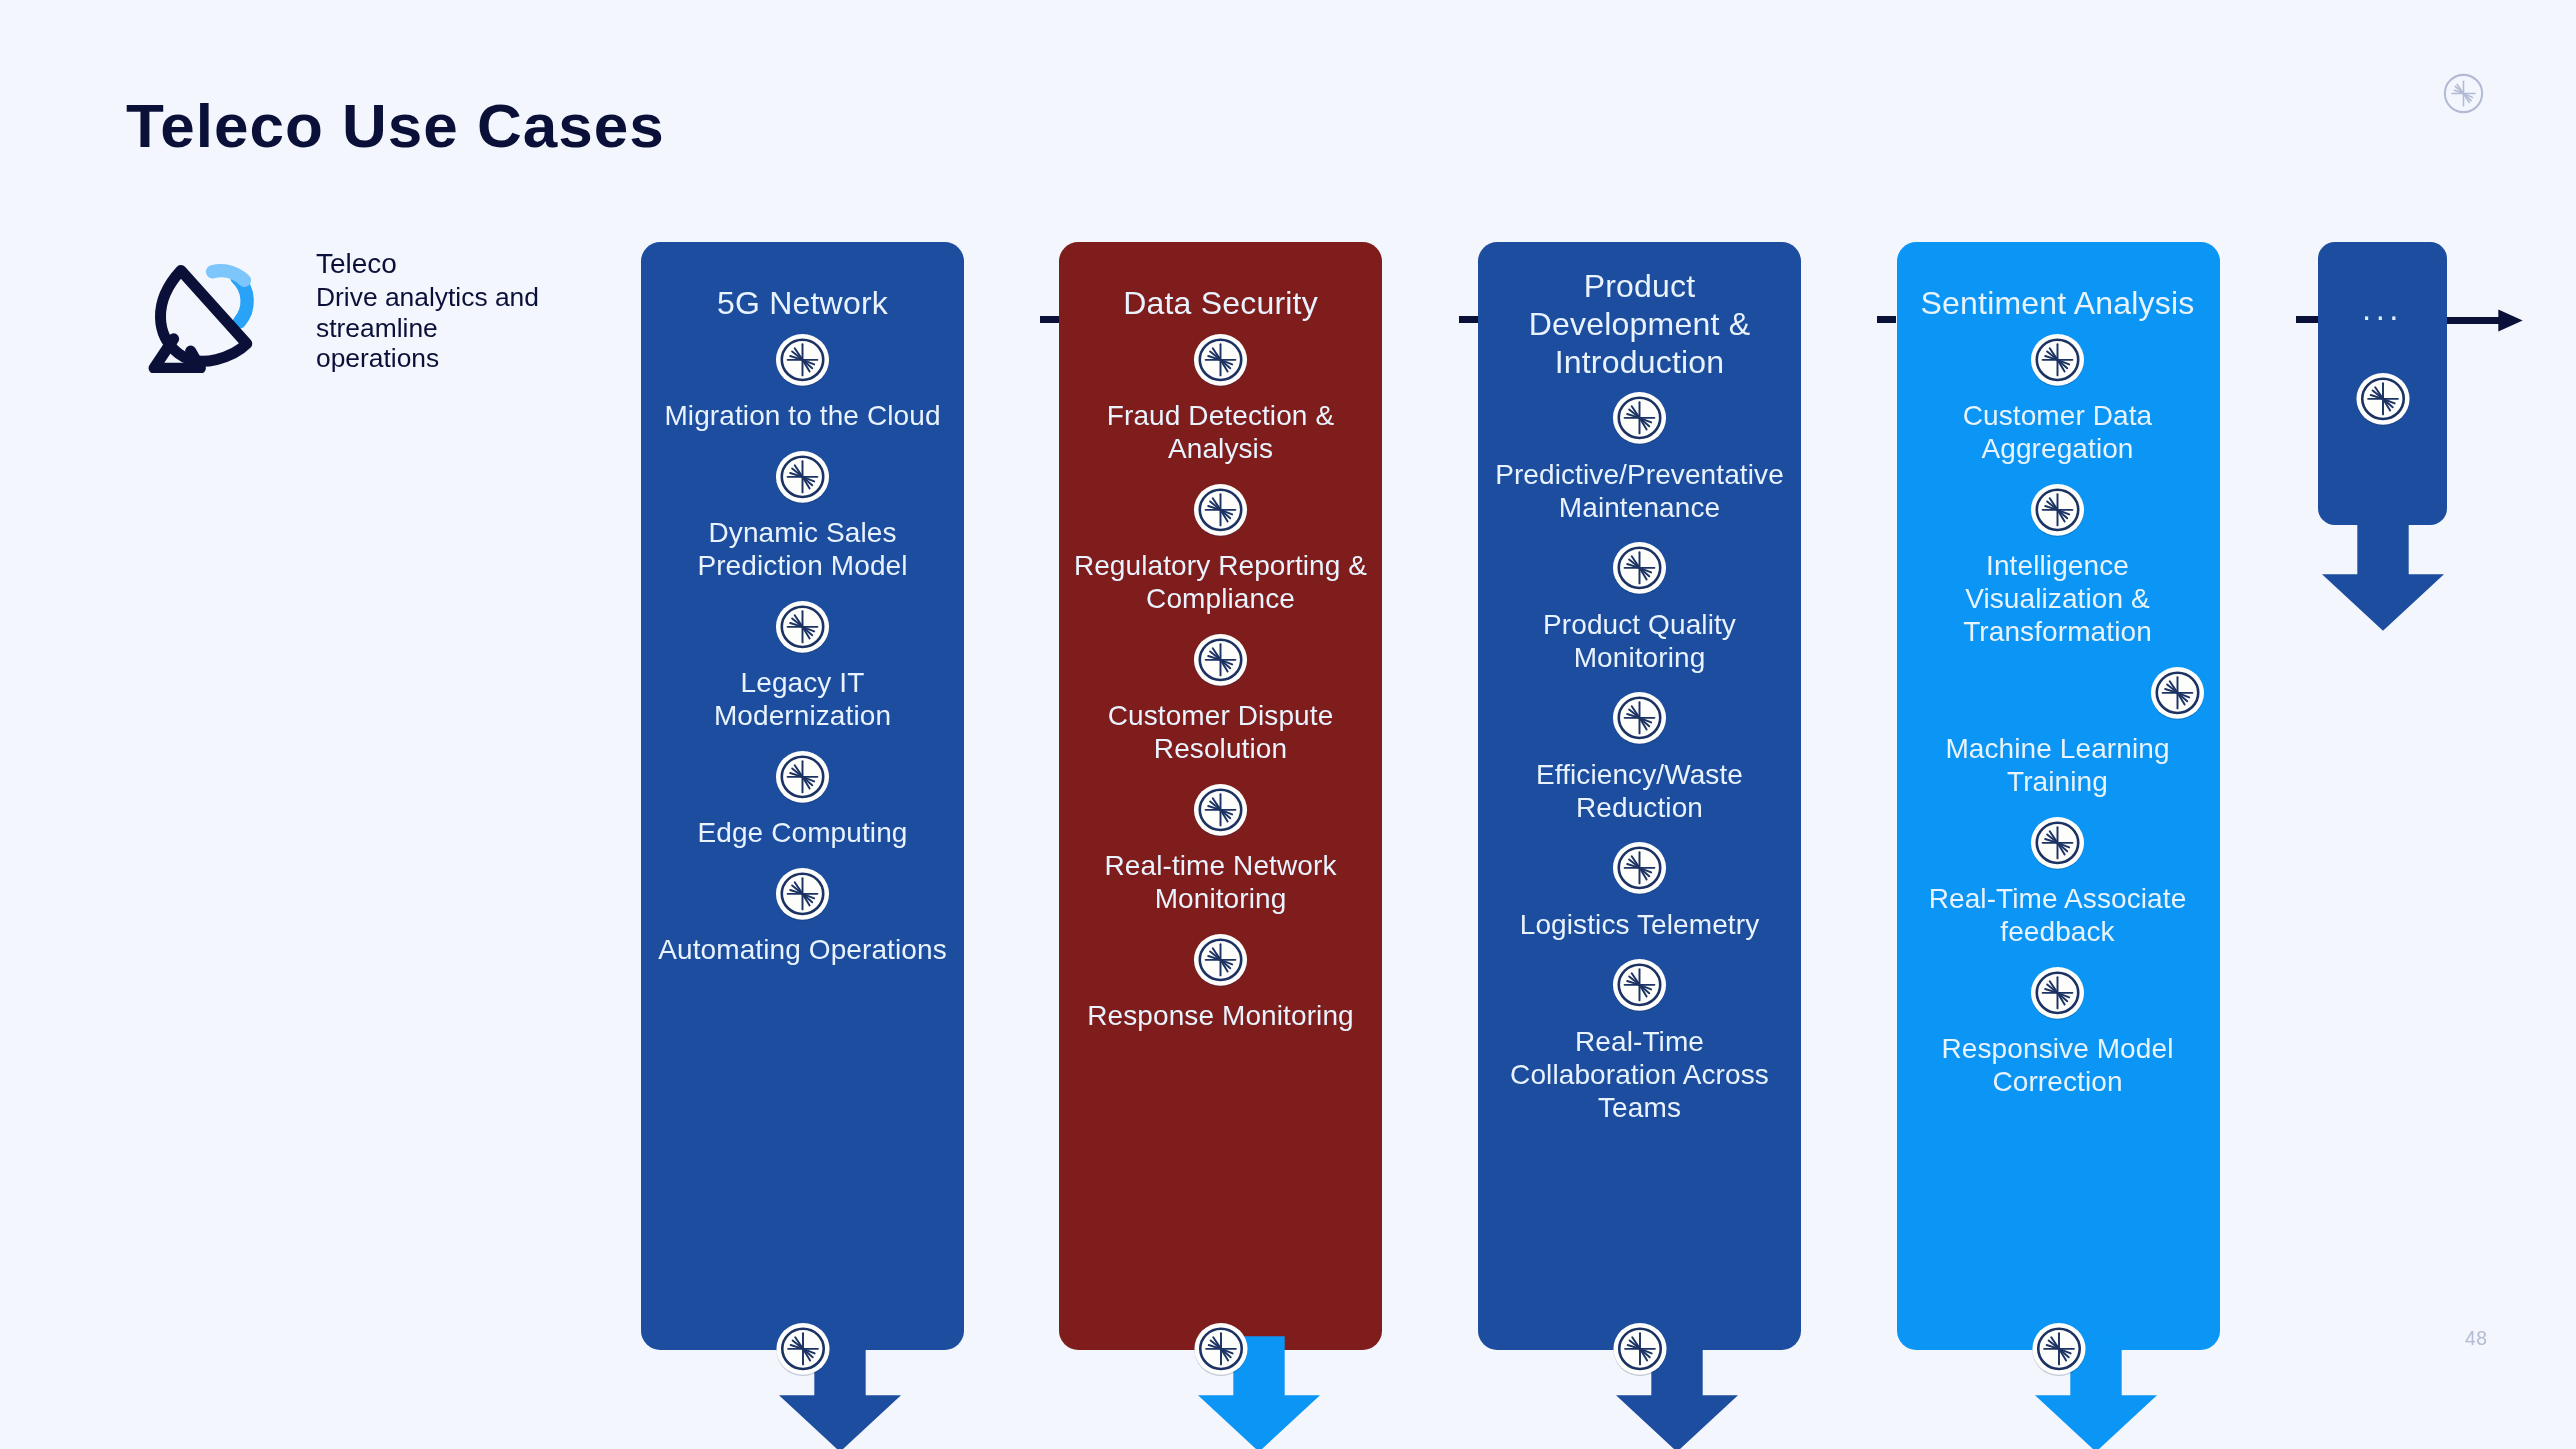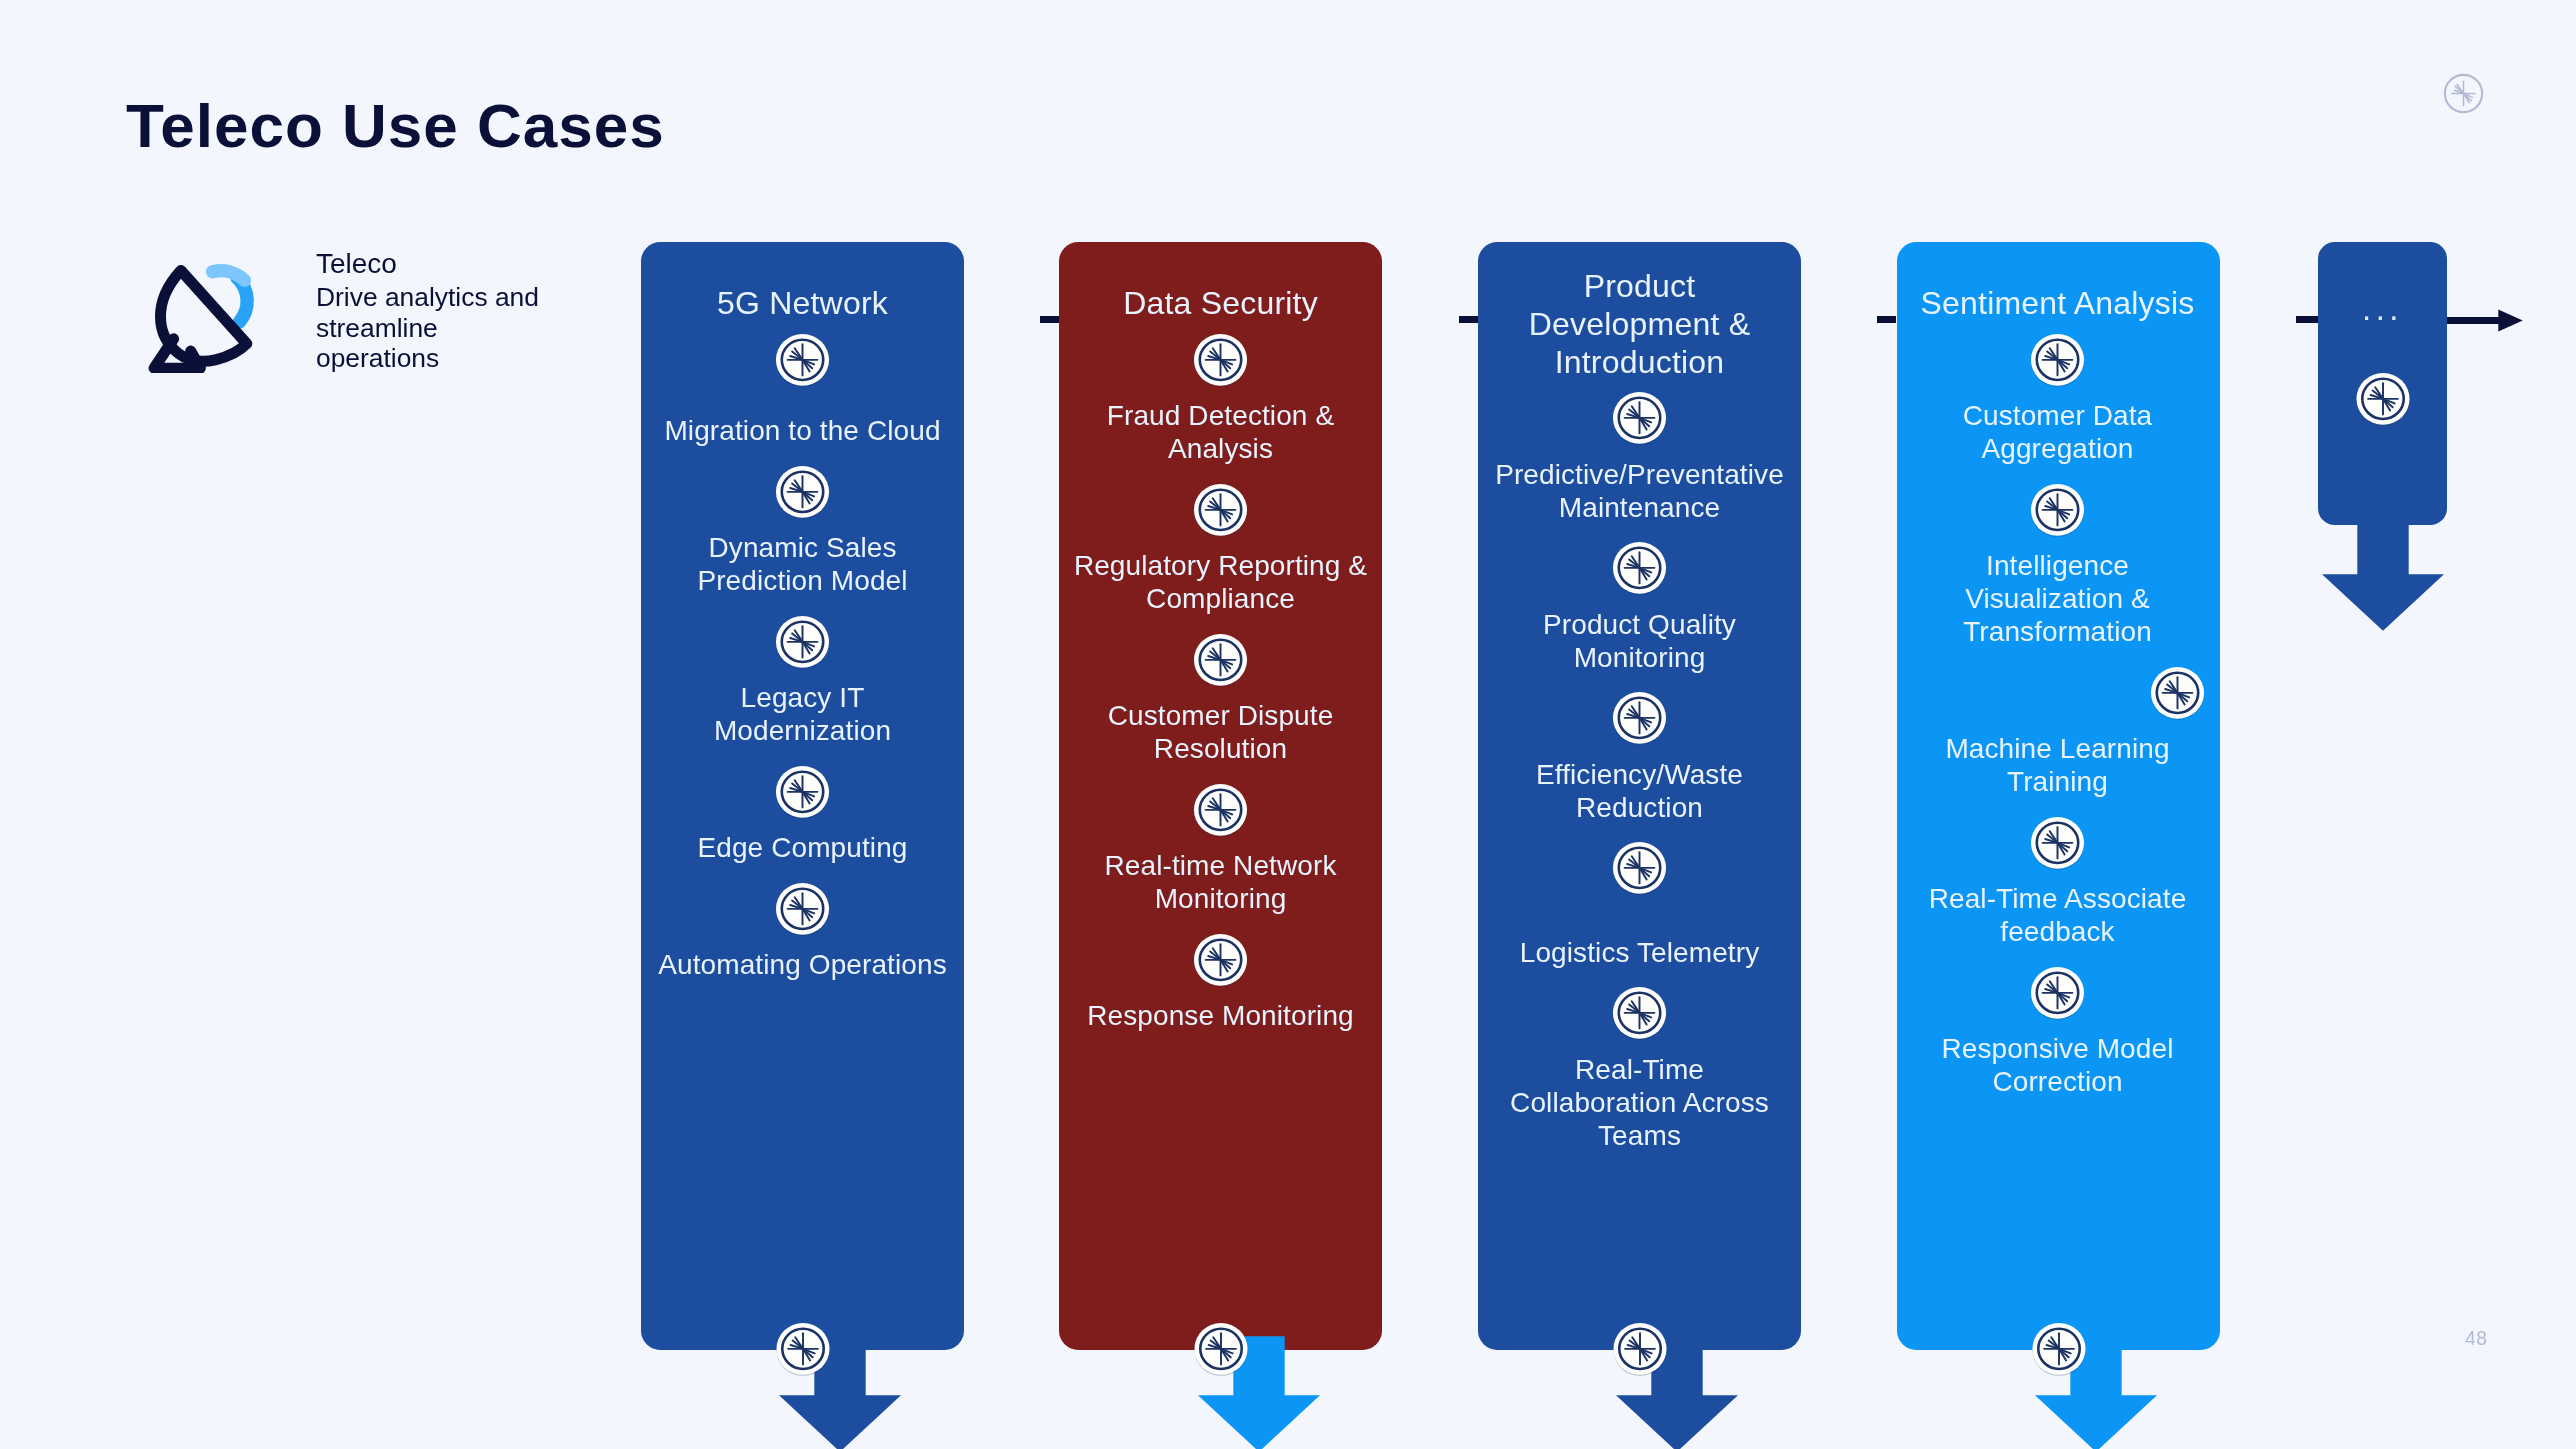--- a/index.html
+++ b/index.html
@@ -158,21 +158,21 @@
     <div id="legend-text">
       <div id="legend-title">Teleco</div>
       <div id="legend-desc">Drive analytics and streamline operations</div>
     </div>
   </div>
 
   <div id="flow-layer">
       <div class="card dark" style="left: 641px; background: rgb(29, 77, 159);">
         <div class="card-title">5G Network</div>
         <div class="rows">
-          <div class="row" style="margin-top: 3.9px; gap: 15px;">
+          <div class="row" style="margin-top: 3.9px;">
             <div class="badge"><svg viewBox="0 0 88 88" width="57" height="57">
     <ellipse cx="44" cy="45" rx="41" ry="40" fill="#112a52" opacity="0.22"></ellipse>
     <ellipse cx="44" cy="43" rx="41" ry="40" fill="#fdfdfb"></ellipse>
     <ellipse cx="44" cy="43" rx="32" ry="31" fill="none" stroke="#1b3263" stroke-width="4"></ellipse>
     <g stroke="#1b3263" stroke-width="3" stroke-linecap="round">
       <line x1="44" y1="19" x2="44" y2="67"></line>
       <line x1="21" y1="43" x2="67" y2="43"></line>
       <line x1="44" y1="43" x2="28" y2="30"></line>
       <line x1="44" y1="43" x2="25" y2="37"></line>
       <line x1="44" y1="43" x2="32" y2="25"></line>
@@ -440,21 +440,21 @@
       <line x1="44" y1="43" x2="28" y2="30"></line>
       <line x1="44" y1="43" x2="25" y2="37"></line>
       <line x1="44" y1="43" x2="32" y2="25"></line>
       <line x1="44" y1="43" x2="59" y2="56"></line>
       <line x1="44" y1="43" x2="62" y2="50"></line>
       <line x1="44" y1="43" x2="55" y2="61"></line>
     </g>
   </svg></div>
             <div class="row-label">Efficiency/Waste Reduction</div>
           </div>
-          <div class="row" style="margin-top: 16.7px; gap: 28px;">
+          <div class="row" style="margin-top: 16.7px;">
             <div class="badge"><svg viewBox="0 0 88 88" width="57" height="57">
     <ellipse cx="44" cy="45" rx="41" ry="40" fill="#112a52" opacity="0.22"></ellipse>
     <ellipse cx="44" cy="43" rx="41" ry="40" fill="#fdfdfb"></ellipse>
     <ellipse cx="44" cy="43" rx="32" ry="31" fill="none" stroke="#1b3263" stroke-width="4"></ellipse>
     <g stroke="#1b3263" stroke-width="3" stroke-linecap="round">
       <line x1="44" y1="19" x2="44" y2="67"></line>
       <line x1="21" y1="43" x2="67" y2="43"></line>
       <line x1="44" y1="43" x2="28" y2="30"></line>
       <line x1="44" y1="43" x2="25" y2="37"></line>
       <line x1="44" y1="43" x2="32" y2="25"></line>

